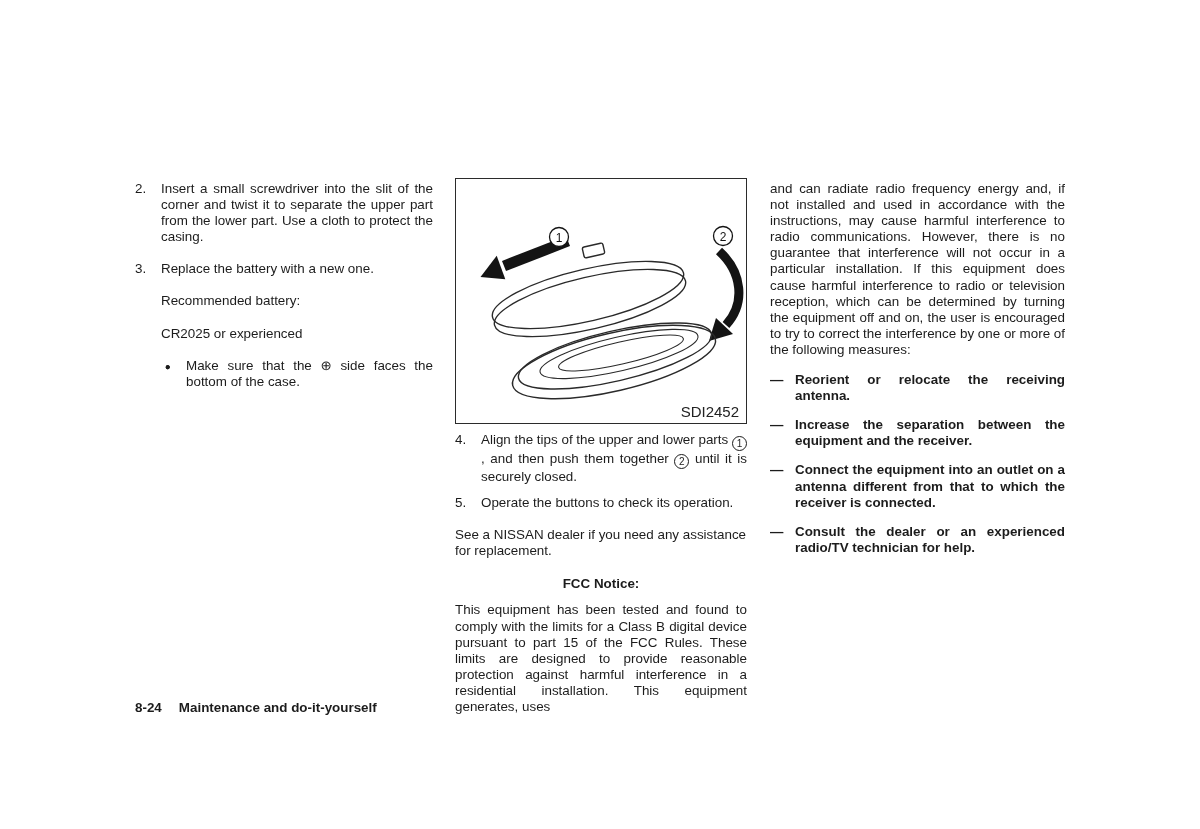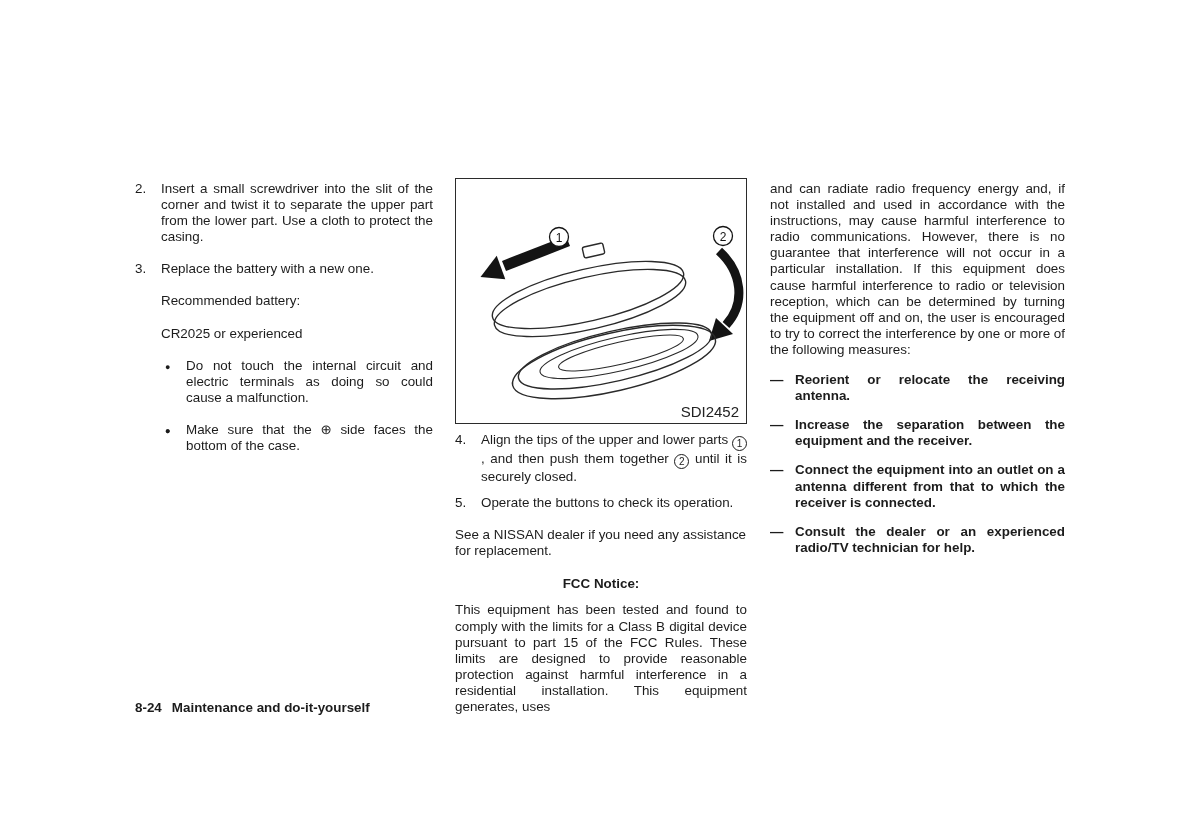--- a/index.html
+++ b/index.html
@@ -53,21 +53,21 @@
   .measure { position: relative; padding-left: 25px; margin-bottom: 10px; font-weight: bold; }
   .measure .dash { position: absolute; left: 0; top: 0; font-weight: bold; }
 
   .fcc-heading { font-weight: bold; margin-bottom: 10px; }
   .fcc-par { font-weight: normal; }
 
   .footer {
     position: absolute; left: 135px; top: 700px;
     font-size: 13.4px; font-weight: bold; color: #1c1c1c;
   }
-  .footer .pageno { margin-right: 10px; }
+  .footer .pageno { margin-right: 17px; }
 
   .mb9 { margin-bottom: 9px; }
   svg text { font-family: "Liberation Sans", sans-serif; }
 </style>
 </head>
 <body>
 
 <div class="page">
 
   <div class="col col-left">
@@ -85,21 +85,20 @@
     <div class="sub-block" style="margin-top:16px;">
       <p>Recommended battery:</p>
     </div>
 
     <div class="sub-block" style="margin-top:16px;">
       <p>CR2025 or experienced</p>
     </div>
 
     <div class="bullet-item" style="margin-top:16px;">
       <span class="bullet-marker">●</span>
-      <p class="just">Do not touch the internal circuit and electric terminals as doing so could cause a malfunction.</p>
     </div>
 
     <div class="bullet-item" style="margin-top:16px;">
       <span class="bullet-marker">●</span>
     </div>
 
     <div class="bullet-item" style="margin-top:16px;">
       <span class="bullet-marker">●</span>
       <p class="just">Make sure that the ⊕ side faces the bottom of the case.</p>
     </div>

